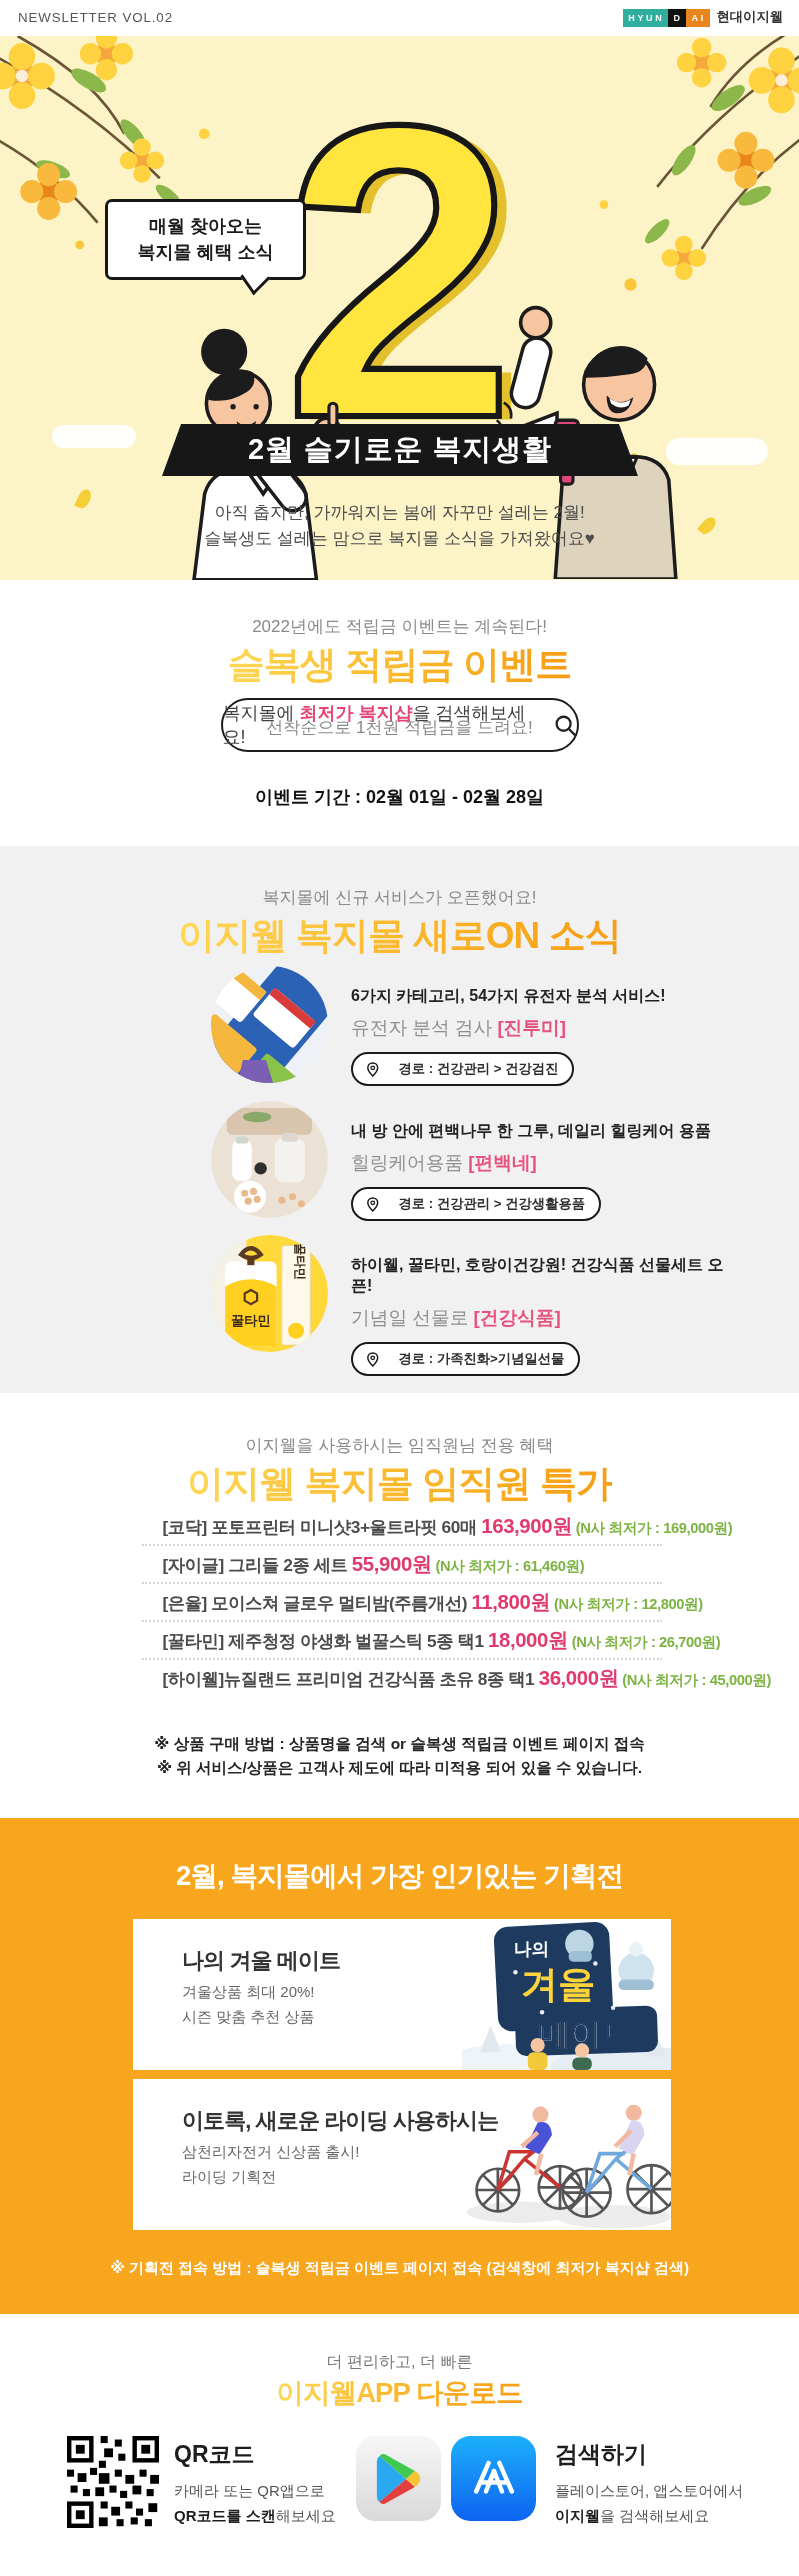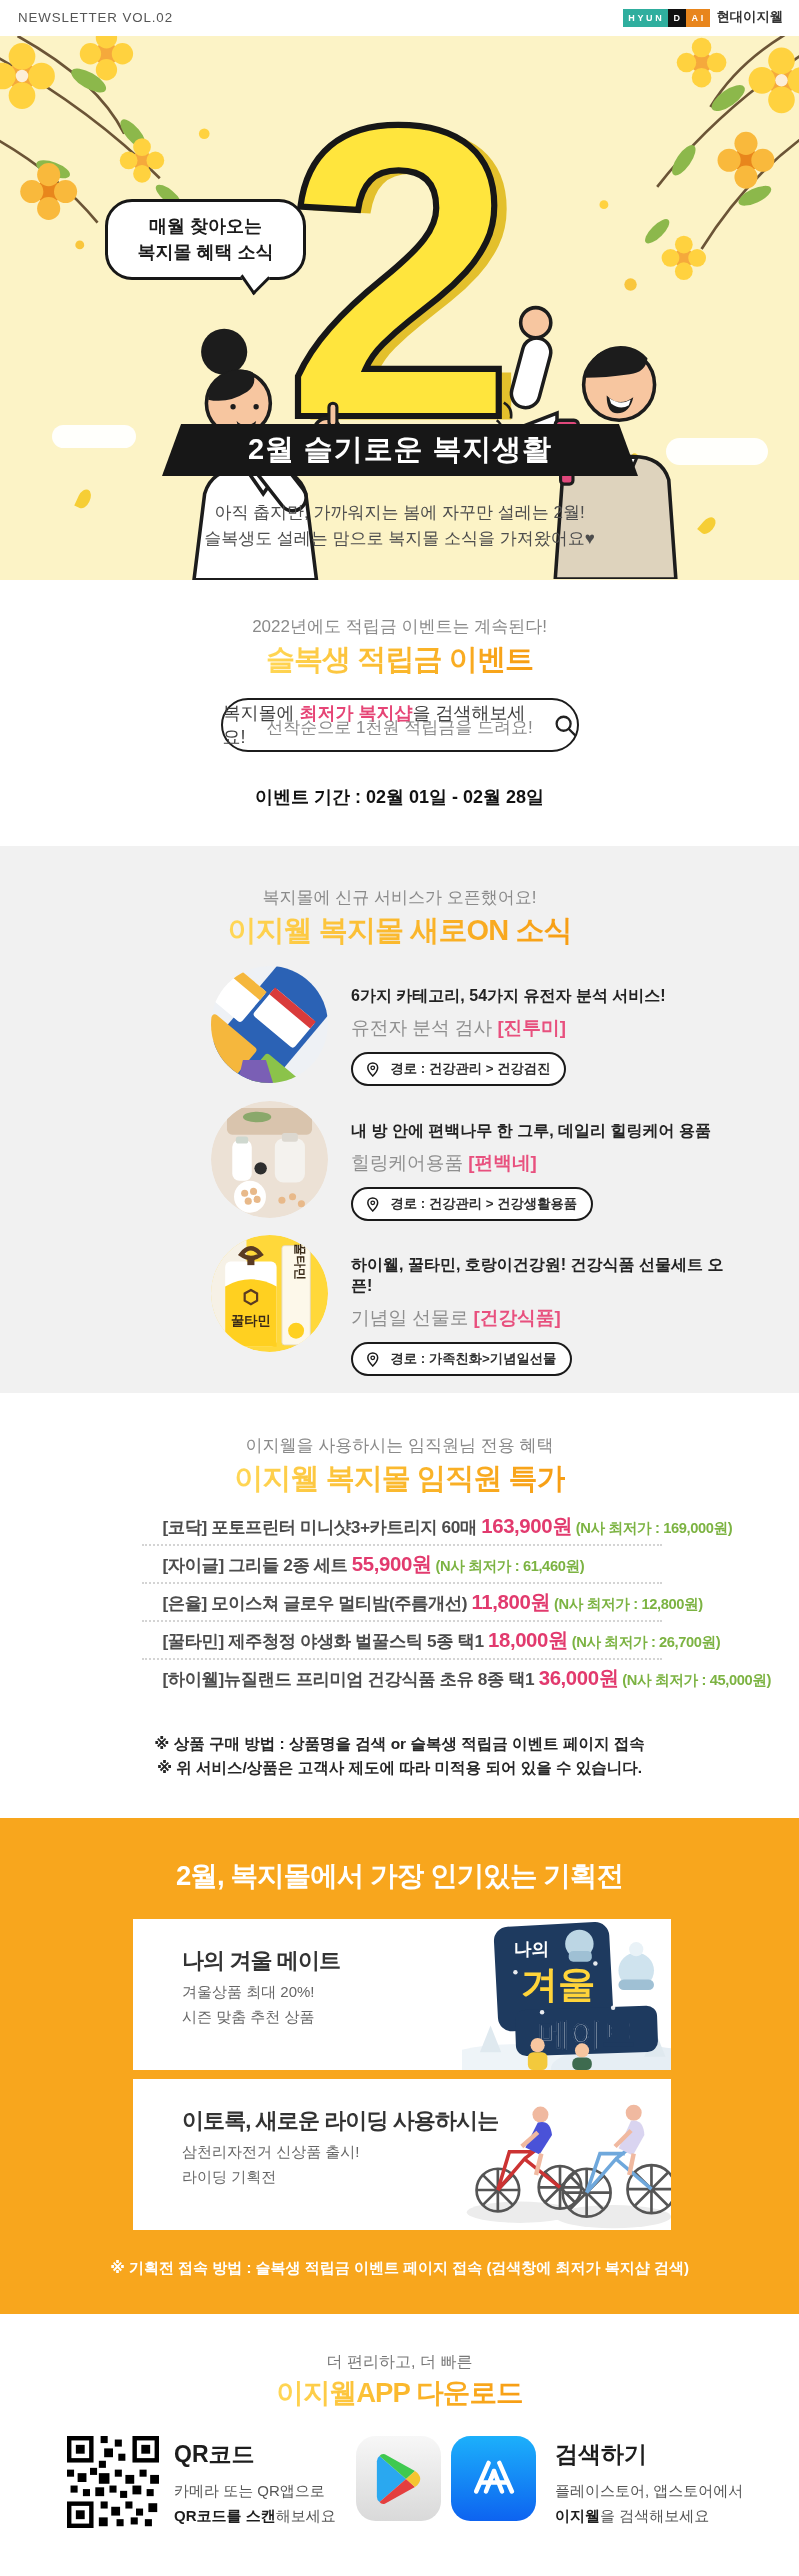--- a/index.html
+++ b/index.html
@@ -17,55 +17,55 @@
   .blk1{background:#2fae9e;}
   .blk2{background:#111;}
   .blk3{background:#e8851c;}
   .logo-name{font-size:13.3px;font-weight:700;color:#333;}
 
   
   .hero{top:36px;left:0;width:799px;height:544px;background:#fcf3c6;overflow:hidden;}
   .big2{left:50%;transform:translateX(-50%);top:27px;font-size:417px;line-height:1;font-weight:900;
         color:#ffe53d;-webkit-text-stroke:6.2px #171717;text-shadow:12.4px 3.6px 0 #e3c02c;z-index:2;}
   .bubble{left:105px;top:163px;width:195px;height:75px;background:#fff;border:3.1px solid #171717;
-          border-radius:27px;z-index:4;display:flex;flex-direction:column;justify-content:center;
+          border-radius:7px;z-index:4;display:flex;flex-direction:column;justify-content:center;
           text-align:center;font-size:18px;font-weight:800;color:#1b1b1b;line-height:1.4;}
   .bubble:after{content:"";position:absolute;bottom:-11.5px;right:37px;width:19.5px;height:19.5px;background:#fff;
           border-right:3.1px solid #171717;border-bottom:3.1px solid #171717;transform:rotate(55deg) skewX(10deg);}
   .banner{left:162px;top:388px;width:476px;height:52px;background:#171717;z-index:5;
           clip-path:polygon(4% 0,96% 0,100% 100%,0 100%);display:flex;align-items:center;justify-content:center;}
   .banner span{color:#fff;font-size:29px;font-weight:800;letter-spacing:0.9px;}
   .hero-desc1{top:465px;font-size:17px;color:#4d4d4d;z-index:6;}
   .hero-desc2{top:491px;font-size:17px;color:#4d4d4d;z-index:6;}
   .cloud{background:#fff;border-radius:36px;opacity:.95;z-index:1;}
   .petal{background:#f6ce35;border-radius:50% 50% 50% 0;z-index:1;}
 
   
   .sec-sub{font-size:17px;color:#8a8a8a;}
-  .grad-title{font-size:29px;font-weight:800;letter-spacing:-0.9px;color:#f8a71e;
+  .grad-title{font-size:37px;font-weight:800;letter-spacing:-0.9px;color:#f8a71e;
       background:linear-gradient(90deg,#ffd756 0%,#fbbb30 45%,#f79d13 100%);
       -webkit-background-clip:text;background-clip:text;-webkit-text-fill-color:transparent;}
   .grad-title.small{font-size:27.5px;}
 
   
   .search-pill{left:50%;transform:translateX(-50%);top:698px;width:354px;height:50px;background:#fff;
       border:2.7px solid #1c1c1c;border-radius:30px;display:flex;align-items:center;justify-content:center;gap:9px;}
   .search-pill .q{font-size:18px;color:#3f3f3f;}
   .search-pill .hl{color:#e64576;font-weight:800;}
   .period{font-size:18px;font-weight:800;color:#111;}
 
   
   .svc-bg{top:846px;left:0;width:799px;height:547px;background:#f1f1f1;}
   .svc-item{left:211px;width:497px;height:117px;}
   .svc-circle{position:absolute;left:0;top:0;width:117px;height:117px;border-radius:50%;overflow:hidden;}
   .svc-text{position:absolute;left:140px;top:0;width:373px;}
   .svc-title{font-size:16px;font-weight:800;color:#222;margin-top:19.5px;}
   .svc-sub{font-size:18.7px;color:#8f8f8f;margin-top:8px;}
   .svc-sub .hl{color:#e8507e;font-weight:800;}
-  .path-badge{display:inline-flex;align-items:center;gap:12px;margin-top:11.5px;background:#fff;
+  .path-badge{display:inline-flex;align-items:center;gap:20px;margin-top:11.5px;background:#fff;
       border:2.2px solid #1a1a1a;border-radius:19.5px;padding:6.2px 14px;font-size:13.3px;font-weight:700;color:#2e2e2e;}
 
   
   .prod-list{top:1508px;left:142px;width:520px;}
   .prod-row{height:36px;line-height:36px;padding-left:20.4px;border-bottom:2.7px dotted #d4d4d4;white-space:nowrap;}
   .prod-row:last-child{border-bottom:none;}
   .prod-name{font-size:17.3px;font-weight:600;color:#4c4c4c;letter-spacing:-0.4px;}
   .prod-price{font-size:20.4px;font-weight:800;color:#e23a6e;letter-spacing:-0.4px;}
   .prod-cmp{font-size:14.7px;font-weight:600;color:#7cb342;letter-spacing:-0.4px;text-align:right;}
   .notes{top:1732px;font-size:15.5px;font-weight:700;color:#262626;line-height:24px;}
@@ -375,21 +375,21 @@
       </div>
     </div>
   </div>
 
   <div class="abs center sec-sub" style="top:1434px;">이지웰을 사용하시는 임직원님 전용 혜택</div>
   <div class="abs center" style="top:1459px;">
     <span class="grad-title">이지웰 복지몰 임직원 특가</span>
   </div>
 
   <div class="abs prod-list">
-    <div class="prod-row"><span class="prod-name">[코닥] 포토프린터 미니샷3+카트리지 60매 </span><span class="prod-price">163,900원</span><span class="prod-cmp"> (N사 최저가 : 169,000원)</span></div>
+    <div class="prod-row"><span class="prod-name">[코닥] 포토프린터 미니샷3+울트라핏 60매 </span><span class="prod-price">163,900원</span><span class="prod-cmp"> (N사 최저가 : 169,000원)</span></div>
     <div class="prod-row"><span class="prod-name">[자이글] 그리들 2종 세트 </span><span class="prod-price">55,900원</span><span class="prod-cmp"> (N사 최저가 : 61,460원)</span></div>
     <div class="prod-row"><span class="prod-name">[은율] 모이스쳐 글로우 멀티밤(주름개선) </span><span class="prod-price">11,800원</span><span class="prod-cmp"> (N사 최저가 : 12,800원)</span></div>
     <div class="prod-row"><span class="prod-name">[꿀타민] 제주청정 야생화 벌꿀스틱 5종 택1 </span><span class="prod-price">18,000원</span><span class="prod-cmp"> (N사 최저가 : 26,700원)</span></div>
     <div class="prod-row"><span class="prod-name">[하이웰]뉴질랜드 프리미엄 건강식품 초유 8종 택1 </span><span class="prod-price">36,000원</span><span class="prod-cmp"> (N사 최저가 : 45,000원)</span></div>
   </div>
   <div class="abs center notes">
     <div>※ 상품 구매 방법 : 상품명을 검색 or 슬복생 적립금 이벤트 페이지 접속</div>
     <div>※ 위 서비스/상품은 고객사 제도에 따라 미적용 되어 있을 수 있습니다.</div>
   </div>
 

